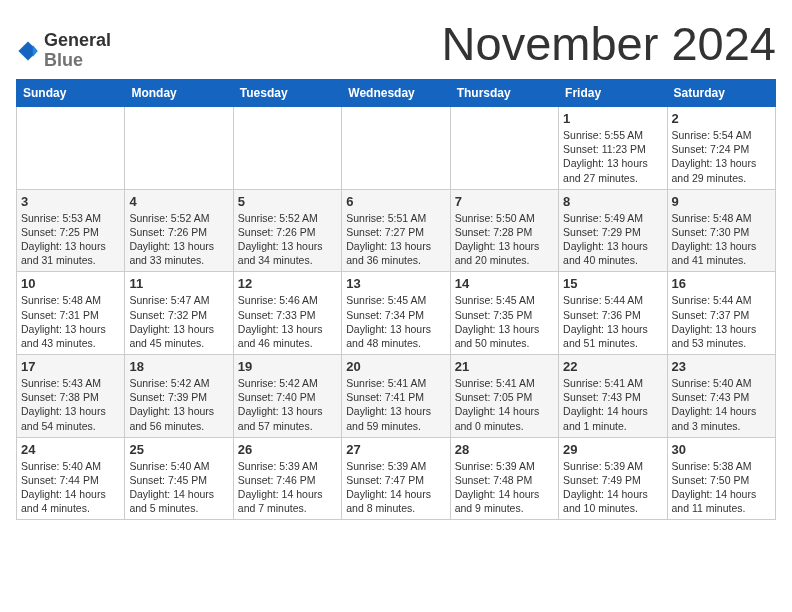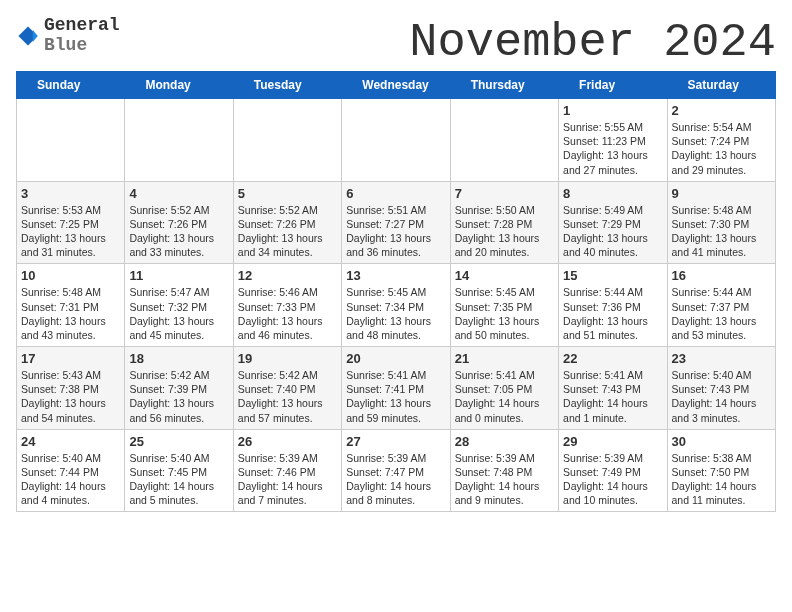--- a/index.html
+++ b/index.html
@@ -5,24 +5,23 @@
     * { margin: 0; padding: 0; box-sizing: border-box; }
     body {
       font-family: Arial, sans-serif;
       background: #fff;
       width: 792px;
       min-height: 612px;
       padding: 16px;
     }
     .header {
       display: flex;
-      align-items: flex-start;
+      align-items: flex-end;
       justify-content: space-between;
-      margin-bottom: 2px;
-      font-family: Liberation Mono, monospace;
+      margin-bottom: 8px;
     }
     .logo {
       display: flex;
       align-items: center;
       gap: 4px;
     }
     .logo-text {
       font-size: 18px;
       font-weight: bold;
       line-height: 1.1;
@@ -46,21 +45,21 @@
       color: #555;
     }
     .calendar {
       width: 100%;
       border-collapse: collapse;
       font-size: 11px;
     }
     .calendar th {
       background: #1565c0;
       color: #fff;
-      padding: 6px 20px;
+      padding: 6px 6px;
       text-align: left;
       font-size: 12px;
       font-weight: bold;
       border: 1px solid #1565c0;
     }
     .calendar td {
       border: 1px solid #ccc;
       vertical-align: top;
       padding: 4px;
       width: calc(100% / 7);

